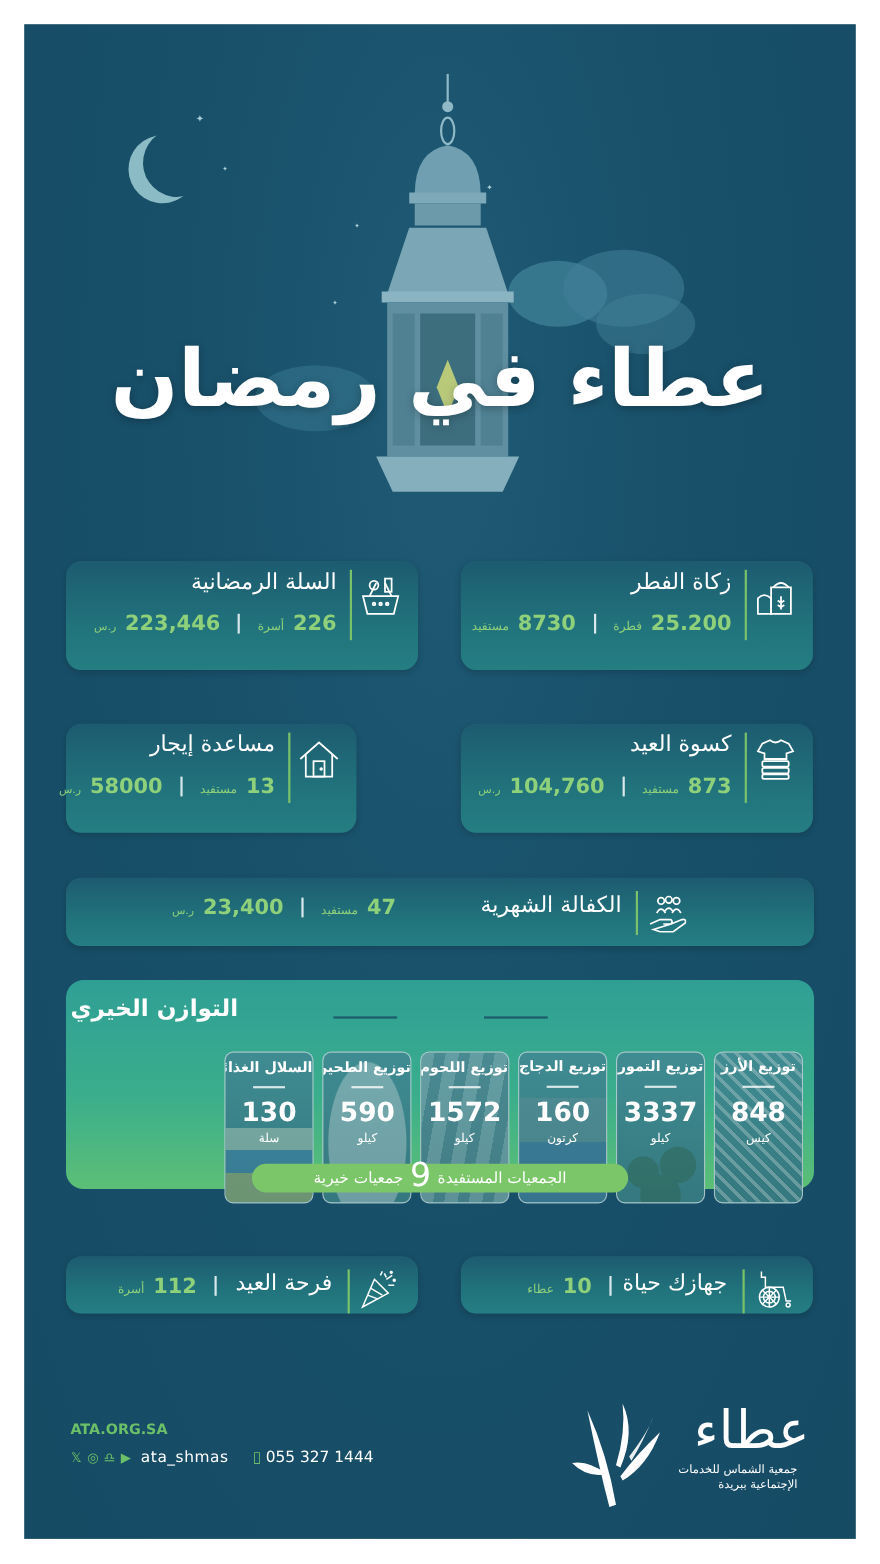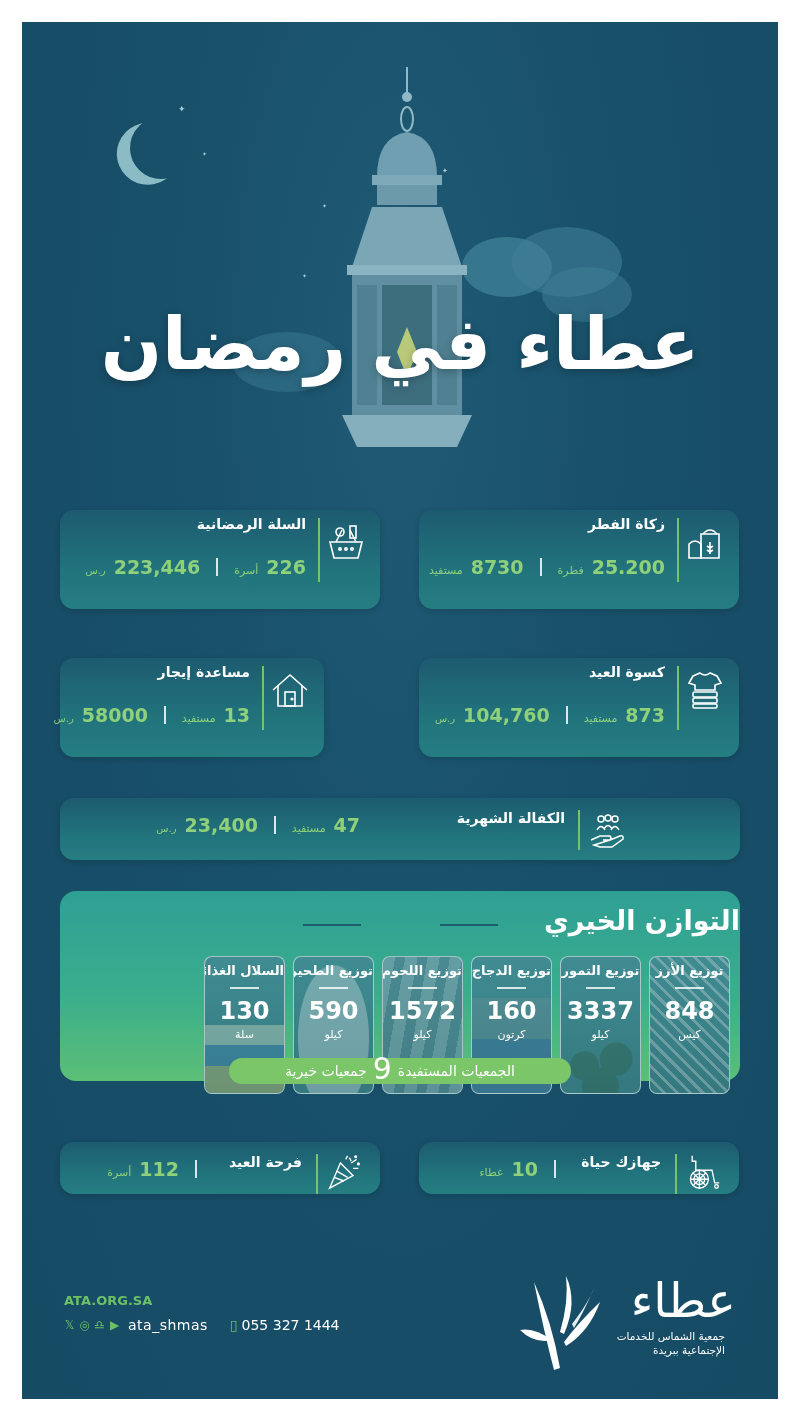--- a/index.html
+++ b/index.html
@@ -22,21 +22,21 @@
     direction: rtl; text-shadow: 0 2px 8px rgba(0,0,0,0.25); letter-spacing: 1px;
   }
   
   .card {
     position: absolute; border-radius: 14px; direction: rtl;
     background: linear-gradient(180deg, #1d5b70 0%, #21737c 60%, #257e82 100%);
     box-shadow: 0 2px 6px rgba(0,0,0,0.15);
   }
   .card .icon { position: absolute; right: 14px; top: 12px; width: 40px; height: 40px; }
   .card .vline { position: absolute; right: 60px; top: 8px; width: 2px; height: 64px; background: #79c26a; }
-  .card .ctitle { position: absolute; right: 74px; top: 6px; color: #fff; font-weight: bold; font-size: 14px; white-space: nowrap; }
+  .card .ctitle { position: absolute; right: 74px; top: 6px; color: #fff; font-weight: normal; font-size: 20px; white-space: nowrap; }
   .card .stats { position: absolute; right: 74px; top: 46px; display: flex; align-items: baseline; gap: 8px; white-space: nowrap; }
   .num { color: #8fd07a; font-weight: bold; font-size: 19px; direction: ltr; }
   .unit { color: #8fd07a; font-size: 11px; }
   .sep { width: 2px; height: 18px; background: #d8e8ec; margin: 0 8px; align-self: center; }
   .riyal { color: #8fd07a; font-size: 10px; }
 
   .wide .icon { right: 112px; top: 14px; }
   .wide .vline { right: 160px; top: 12px; height: 40px; }
   .wide .ctitle { right: 175px; top: 12px; }
   .wide .stats { right: 380px; top: 16px; }
@@ -44,21 +44,21 @@
   .bottom .icon { top: 12px; right: 18px; width: 36px; height: 36px; }
   .bottom .vline { right: 62px; top: 12px; height: 40px; }
   .bottom .ctitle { right: 78px; top: 12px; }
   .bottom .stats { right: 175px; top: 16px; }
 
   
   .panel {
     position: absolute; left: 38px; top: 869px; width: 680px; height: 190px; border-radius: 16px;
     background: linear-gradient(180deg, #2f9f95 0%, #3aae8c 55%, #5cbf76 100%);
   }
-  .panel-title { position: absolute; left: 16px; right: 0; top: 14px; text-align: right; color: #fff; font-weight: bold; font-size: 27px; direction: rtl; }
+  .panel-title { position: absolute; left: 4px; right: 0; top: 14px; text-align: left; color: #fff; font-weight: bold; font-size: 21px; direction: rtl; }
   .panel-line { position: absolute; top: 33px; height: 2px; width: 58px; background: #1d5c6d; }
   .tiles { position: absolute; left: 48px; top: 934px; width: 660px; height: 138px; display: flex; flex-direction: row-reverse; gap: 8px; }
   .tile {
     width: 81px; height: 138px; border-radius: 8px; border: 1px solid rgba(255,255,255,0.55);
     background: linear-gradient(180deg, #3f8c92 0%, #35787f 100%); position: relative; overflow: hidden; direction: rtl;
   }
   .tile .tex { position: absolute; inset: 0; opacity: 0.35; }
   .tile .tname { position: absolute; left: 0; right: 0; top: 6px; text-align: center; color: #fff; font-weight: bold; font-size: 13px; white-space: nowrap; }
   .tile .tline { position: absolute; left: 25px; right: 25px; top: 30px; height: 2px; background: rgba(255,255,255,0.8); }
   .tile .tnum { position: absolute; left: 0; right: 0; top: 40px; text-align: center; color: #fff; font-weight: bold; font-size: 24px; }

